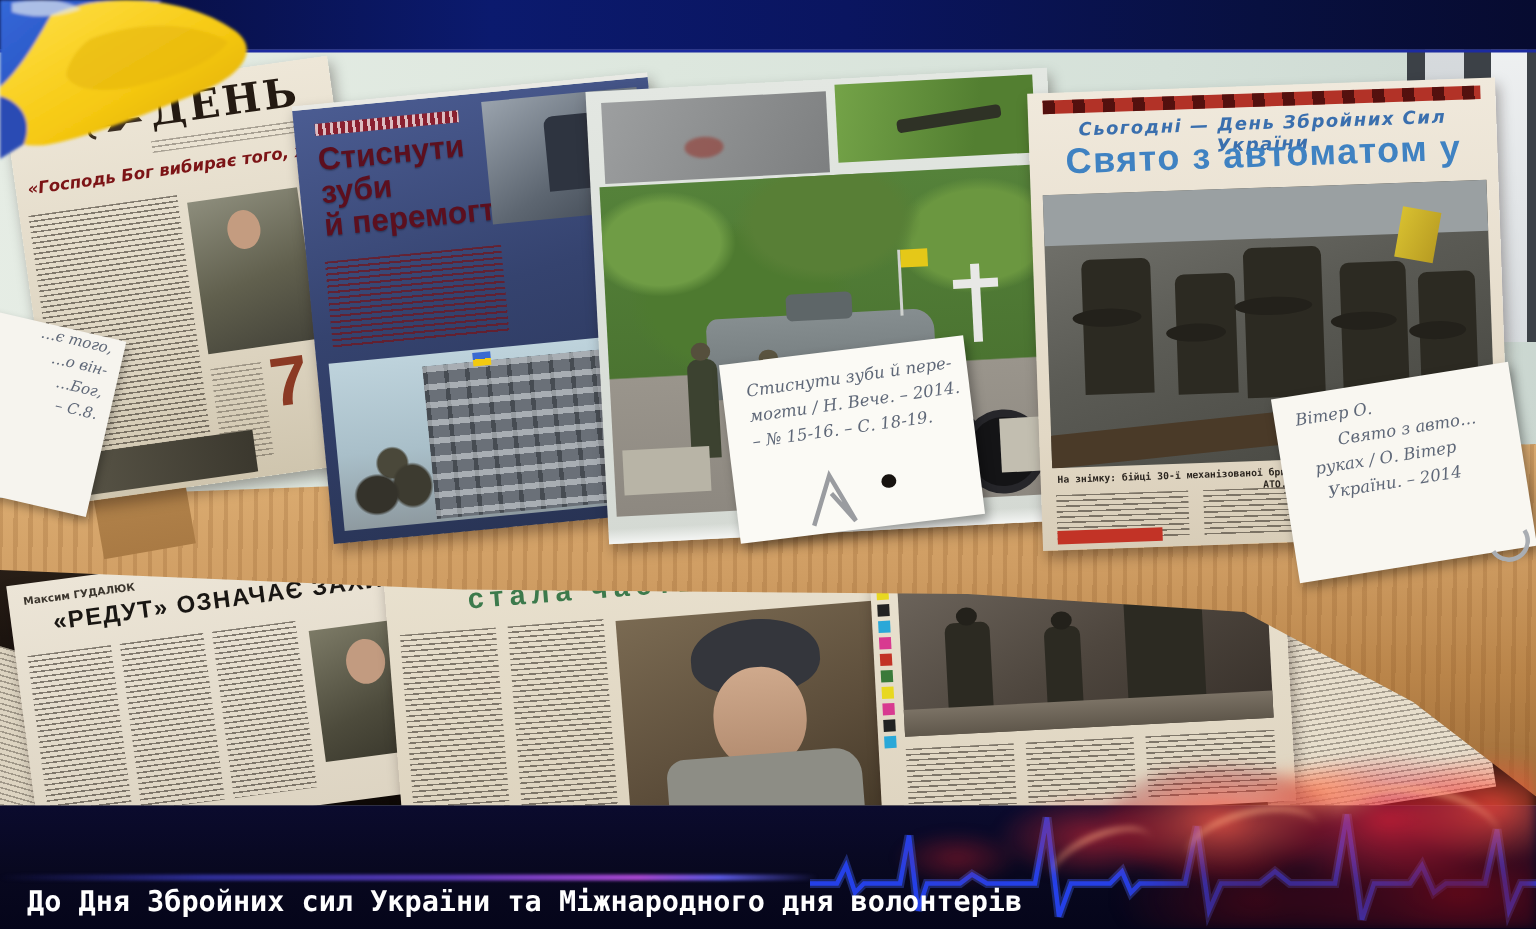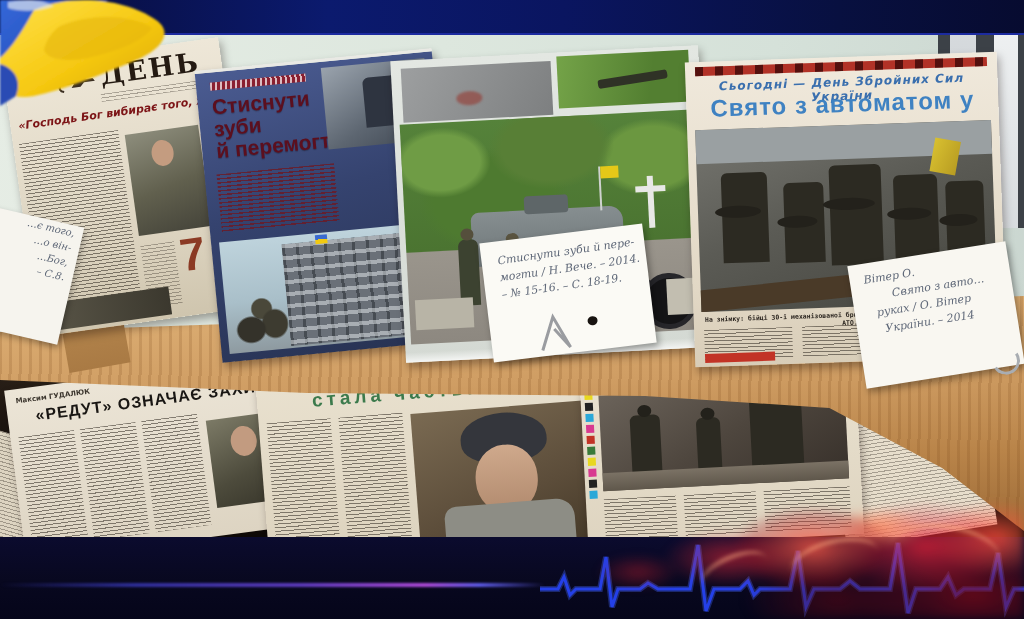--- a/index.html
+++ b/index.html
@@ -340,20 +340,21 @@
   <div class="abs flames"></div>
   <div class="wisp w1"></div>
   <div class="wisp w2"></div>
   <div class="wisp w3"></div>
 
   <svg class="abs ekg" width="484" height="82">
     <polyline points="0,52 18,52 24,40 30,58 36,52 60,52 66,20 72,70 78,52 100,52 108,46 118,52 150,52 158,8 166,74 174,52 200,52 208,44 214,58 220,52 250,52 258,14 266,70 274,52 300,52 310,44 320,52 350,52 358,6 368,76 376,52 400,52 408,40 416,58 424,52 450,52 458,16 466,70 474,52 484,52" fill="none" stroke="#4466ff" stroke-width="6" opacity="0.35"></polyline>
     <polyline points="0,52 18,52 24,40 30,58 36,52 60,52 66,20 72,70 78,52 100,52 108,46 118,52 150,52 158,8 166,74 174,52 200,52 208,44 214,58 220,52 250,52 258,14 266,70 274,52 300,52 310,44 320,52 350,52 358,6 368,76 376,52 400,52 408,40 416,58 424,52 450,52 458,16 466,70 474,52 484,52" fill="none" stroke="#2440e8" stroke-width="3"></polyline>
   </svg>
 
+  <div class="abs caption">До Дня Збройних сил України та Міжнародного дня волонтерів</div>
 
   <svg class="abs flagsvg" width="185" height="135" viewBox="0 0 185 135">
     <defs>
       <linearGradient id="gb" x1="0" y1="0" x2="1" y2="1">
         <stop offset="0" stop-color="#3468d8"></stop>
           <stop offset="1" stop-color="#1d3fae"></stop>
       </linearGradient>
       <linearGradient id="gy" x1="0" y1="0" x2="1" y2="1">
         <stop offset="0" stop-color="#ffe14a"></stop>
           <stop offset="0.55" stop-color="#f6c912"></stop>

